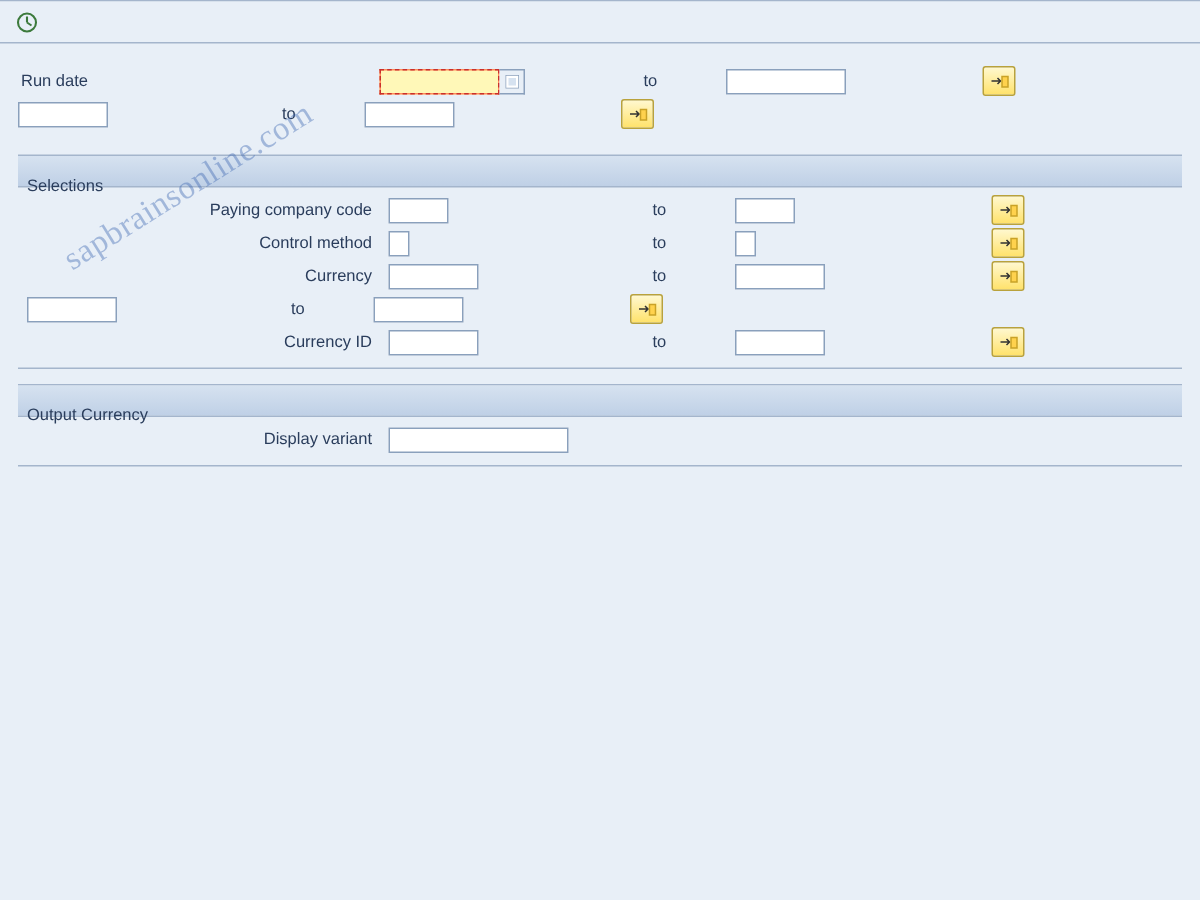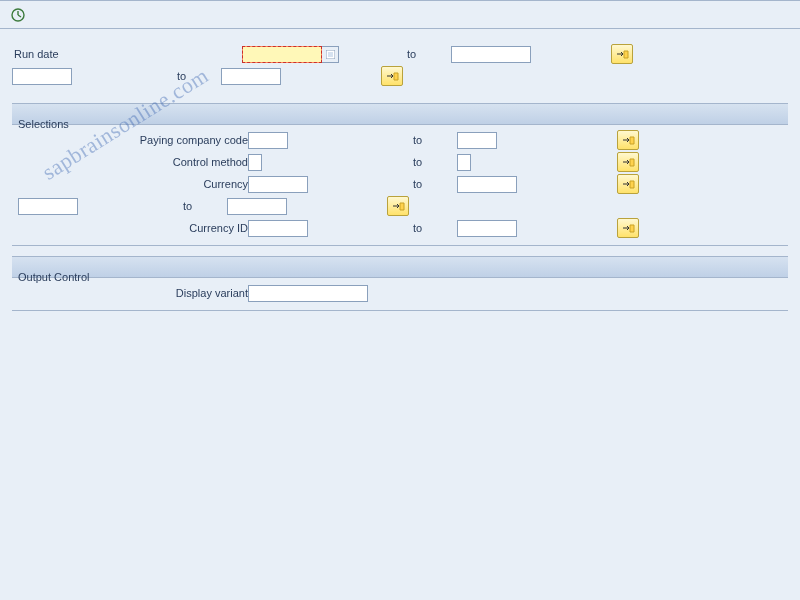--- a/index.html
+++ b/index.html
@@ -1,21 +1,21 @@
 <!DOCTYPE html>
 <html><head>
   <meta charset="utf-8">
   <style>
     * { box-sizing: border-box; margin: 0; padding: 0; font-family: Arial, sans-serif; font-size: 11px; }
     body { background: #fff; width: 800px; height: 600px; position: relative; }
     .main-container { background: #e8eff7; width: 100%; height: 100%; border-top: 1px solid #a4b5cc; position: relative; }
     .toolbar { height: 28px; border-bottom: 1px solid #a4b5cc; padding: 4px 8px; background: #e8eff7; }
     .execute-btn { width: 20px; height: 20px; display: inline-flex; align-items: center; justify-content: center; cursor: pointer; }
     .content { padding: 14px 12px 12px 12px; }
-    .row { display: flex; align-items: center; height: 22px; margin-bottom: 0px; }
+    .row { display: flex; align-items: center; height: 22px; margin-bottom: 0px; gap: 11px; }
     .label { width: 230px; color: #2a3d5c; padding-left: 2px; }
     .label.indent { padding-left: 8px; text-align: right; }
     .field-wrap { width: 105px; display: flex; align-items: center; }
     .input { border: 1px solid #8aa0bc; background: #fff; height: 17px; padding: 0 2px; }
     .input.w80 { width: 80px; }
     .input.w60 { width: 60px; }
     .input.w40 { width: 40px; }
     .input.w12 { width: 14px; }
     .input.w90 { width: 90px; }
     .input.focused { background: #fff8b8; border: 1px solid #ff8c5a; outline: 1px dashed #c9302c; outline-offset: -1px; }
@@ -158,21 +158,21 @@
                 <path d="M2 6 L8 6 M6 4 L8 6 L6 8" stroke="#333" stroke-width="1" fill="none"></path>
                 <path d="M9 3 L13 3 L13 10 L9 10 Z" fill="#ffd24d" stroke="#c9a227"></path>
               </svg>
           </span>
         </div>
 
       </div>
     </div>
 
     <div class="groupbox" style="margin-top:10px;">
-      <div class="groupbox-header">Output Control</div>
+      <div class="groupbox-header">Output Currency</div>
       <div class="groupbox-body">
         <div class="row">
           <div class="label indent">Display variant</div>
           <div class="field-wrap" style="width:130px;">
               <input class="input w90" style="width: 120px;">
             </div>
         </div>
       </div>
     </div>
 

